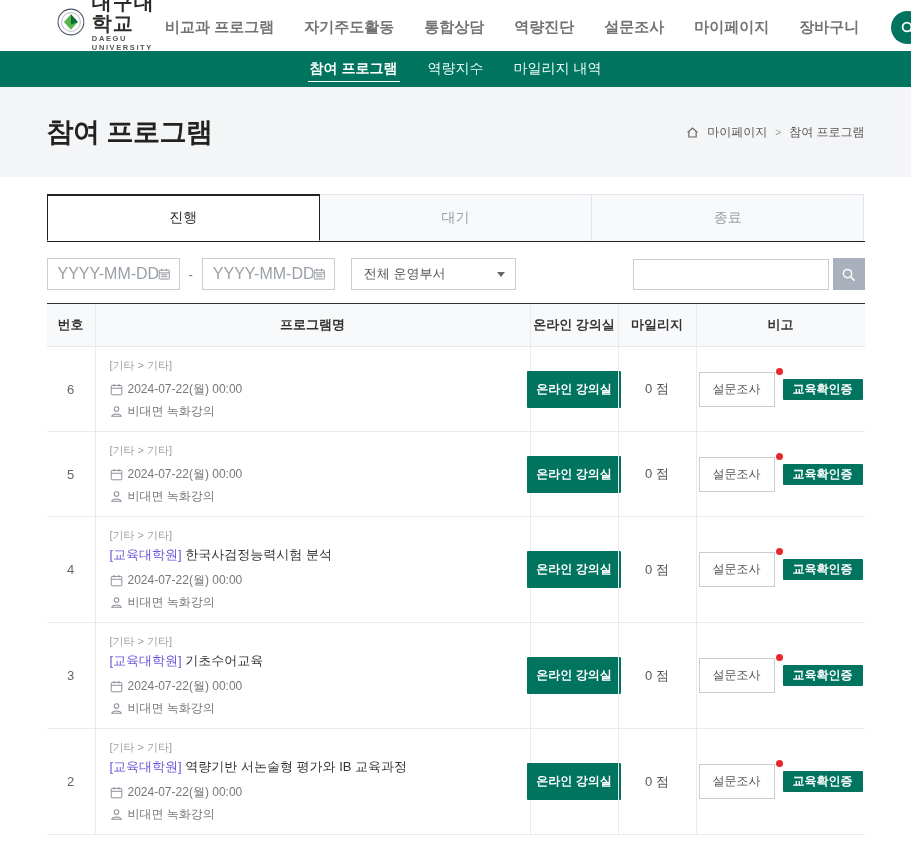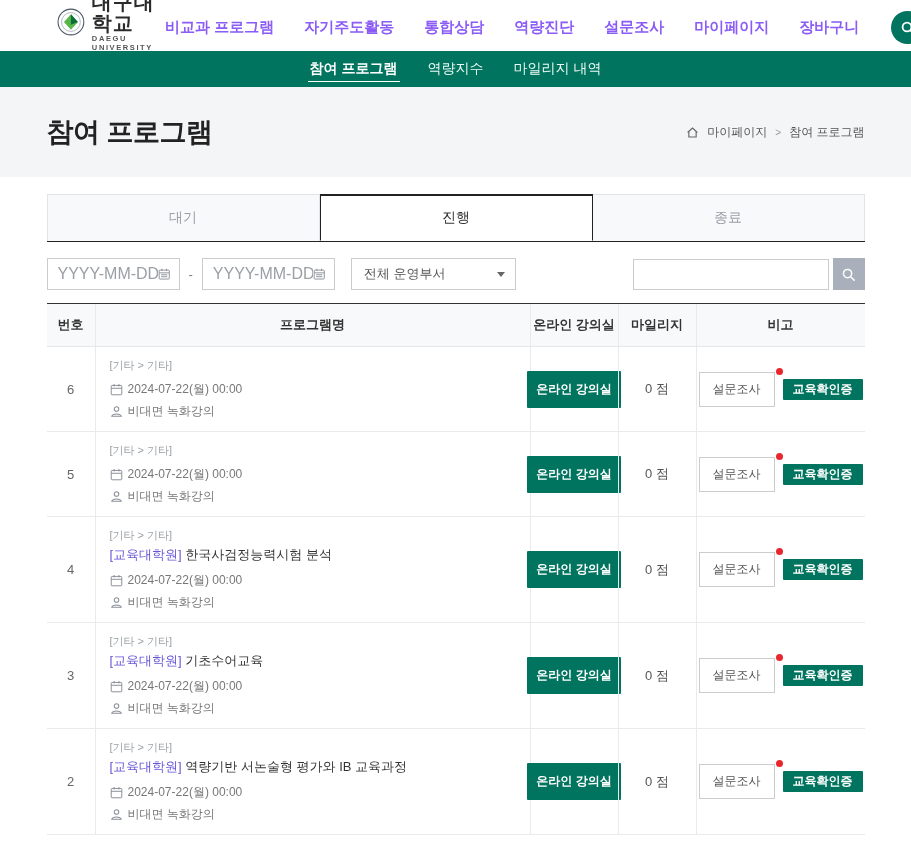--- a/index.html
+++ b/index.html
@@ -6,21 +6,21 @@
   html,body { width:911px; height:861px; overflow:hidden; }
   body { font-family:"Liberation Sans","DejaVu Sans",sans-serif; background:#fff; color:#333; }
 
   
   .top-header { height:51px; background:#fff; display:flex; align-items:center;
                 justify-content:space-between; padding:4px 30px 0 57px; overflow:hidden; }
   .logo { display:flex; align-items:center; gap:7px; margin-top:-11px; }
   .logo-text .kr { font-size:20px; font-weight:bold; color:#2b2b2b; letter-spacing:1px; line-height:1.05; }
   .logo-text .en { font-size:7.5px; color:#555; letter-spacing:1.6px; font-weight:bold; }
   .top-nav { display:flex; align-items:center; gap:30px; }
-  .top-nav-item { font-size:15px; font-weight:bold; color:#8b5cf6; cursor:pointer; white-space:nowrap; }
+  .top-nav-item { font-size:15px; font-weight:bold; color:#737373; cursor:pointer; white-space:nowrap; }
   .search-circle { width:33px; height:33px; border-radius:50%; background:var(--green);
                    display:flex; align-items:center; justify-content:center; cursor:pointer; margin-left:2px; }
 
   
   .subnav { height:36px; background:var(--green); display:flex; align-items:center; justify-content:center; gap:26px; }
   .subnav-item { color:#eafaf4; font-size:14px; cursor:pointer; padding:3px 2px; }
   .subnav-item.active { color:#fff; font-weight:bold; border-bottom:1px solid #fff; }
 
   
   .title-band { height:90px; background:#f4f5f7; }
@@ -156,23 +156,23 @@
       <span class="crumb-sep">&gt;</span>
       <span>참여 프로그램</span>
     </div>
   </div>
 </section>
 
 <main class="content">
 
   <div class="tabs">
 
+      <div class="tab active">진행</div>
+
       <div class="tab">대기</div>
-
-      <div class="tab active">진행</div>
 
       <div class="tab">종료</div>
 
   </div>
 
   <div class="filter-row">
     <div class="date-input">
       <input type="text" placeholder="YYYY-MM-DD" style="">
       <svg width="14" height="14" viewBox="0 0 16 16" fill="none" stroke="#8a8f98" stroke-width="1.2">
         <rect x="1.5" y="3" width="13" height="11.5" rx="1"></rect>

